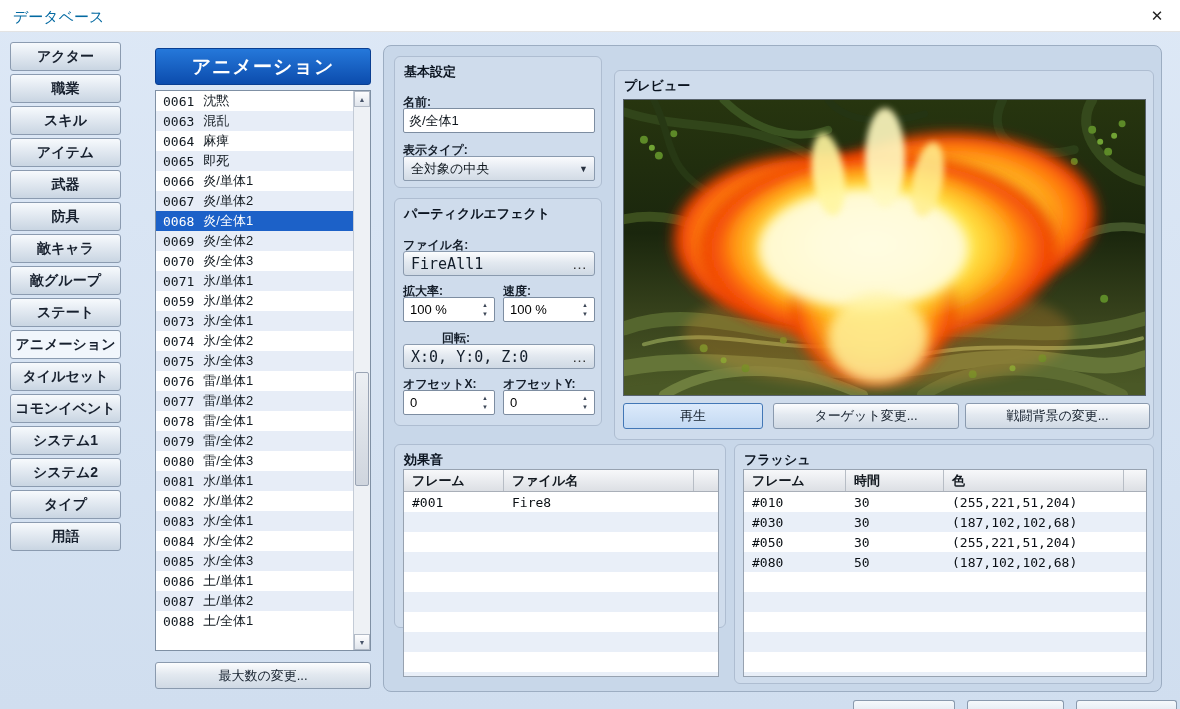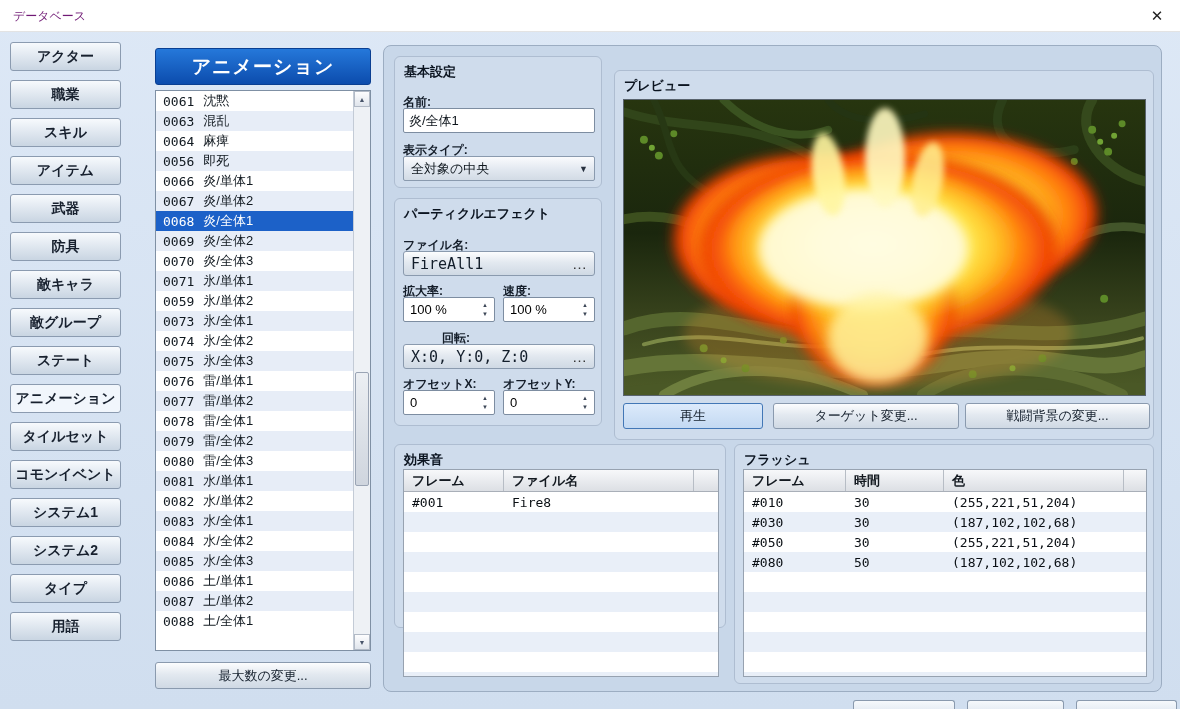--- a/index.html
+++ b/index.html
@@ -7,27 +7,27 @@
   body {
     position:relative;
     font-family:"Liberation Sans","DejaVu Sans",sans-serif;
     background:linear-gradient(#dde8f6,#d0deef);
     color:#10181f;
   }
 
   
   .titlebar { position:absolute; left:0; top:0; width:1180px; height:32px;
     background:#ffffff; border-bottom:1px solid #e3e3e3; }
-  .title-text { position:absolute; left:13px; top:8px; font-size:12px; color:#701a75; }
+  .title-text { position:absolute; left:13px; top:8px; font-size:15px; color:#0369a1; }
   .close-btn { position:absolute; right:6px; top:3px; width:34px; height:26px;
     display:flex; align-items:center; justify-content:center; font-size:15px; color:#222; cursor:pointer; }
 
   
   .sidebar { position:absolute; left:10px; top:42px; width:111px;
-    display:flex; flex-direction:column; gap:9px; }
+    display:flex; flex-direction:column; gap:3px; }
   .side-btn { height:29px; display:flex; align-items:center; justify-content:center;
     font-size:14px; font-weight:bold; color:#17202e;
     background:linear-gradient(#f7fafd,#e2e9f1 45%,#c9d5e2);
     border:1px solid #8b9bb0; border-radius:3px; }
   .side-btn.active { background:#f1f6fc; border-color:#8b9bb0; }
 
   
   .anim-header { position:absolute; left:155px; top:48px; width:216px; height:37px;
     display:flex; align-items:center; justify-content:center;
     background:linear-gradient(#2578da,#0c4cad);
@@ -151,21 +151,21 @@
       </div>
     <div class="list-row">
         <span class="num">0063</span>
         <span>混乱</span>
       </div>
     <div class="list-row">
         <span class="num">0064</span>
         <span>麻痺</span>
       </div>
     <div class="list-row">
-        <span class="num">0056</span>
+        <span class="num">0065</span>
         <span>即死</span>
       </div>
     <div class="list-row">
         <span class="num">0066</span>
         <span>炎/単体1</span>
       </div>
     <div class="list-row">
         <span class="num">0067</span>
         <span>炎/単体2</span>
       </div>

